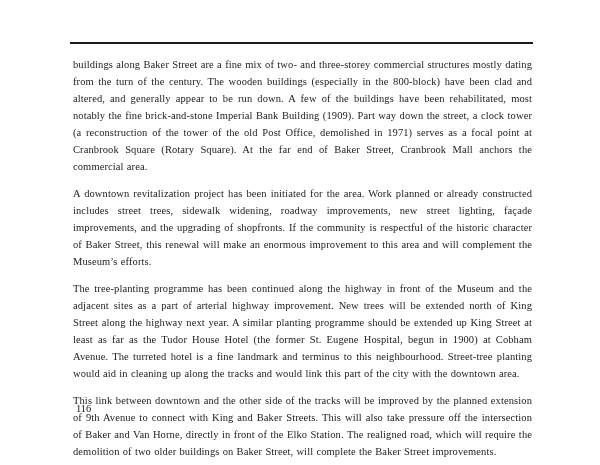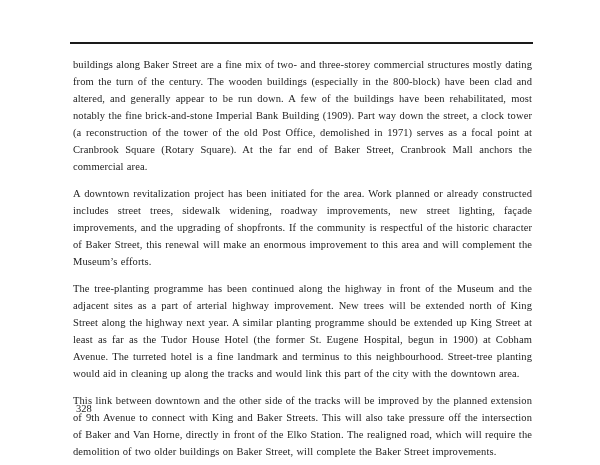--- a/index.html
+++ b/index.html
@@ -53,14 +53,14 @@
 <body>
 
 <div class="page">
   <div class="top-rule"></div>
   <div class="text-block">
     <p>buildings along Baker Street are a fine mix of two- and three-storey commercial structures mostly dating from the turn of the century. The wooden buildings (especially in the 800-block) have been clad and altered, and generally appear to be run down. A few of the buildings have been rehabilitated, most notably the fine brick-and-stone Imperial Bank Building (1909). Part way down the street, a clock tower (a reconstruction of the tower of the old Post Office, demolished in 1971) serves as a focal point at Cranbrook Square (Rotary Square). At the far end of Baker Street, Cranbrook Mall anchors the commercial area.</p>
     <p>A downtown revitalization project has been initiated for the area. Work planned or already constructed includes street trees, sidewalk widening, roadway improvements, new street lighting, façade improvements, and the upgrading of shopfronts. If the community is respectful of the historic character of Baker Street, this renewal will make an enormous improvement to this area and will complement the Museum’s efforts.</p>
     <p>The tree-planting programme has been continued along the highway in front of the Museum and the adjacent sites as a part of arterial highway improvement. New trees will be extended north of King Street along the highway next year. A similar planting programme should be extended up King Street at least as far as the Tudor House Hotel (the former St. Eugene Hospital, begun in 1900) at Cobham Avenue. The turreted hotel is a fine landmark and terminus to this neighbourhood. Street-tree planting would aid in cleaning up along the tracks and would link this part of the city with the downtown area.</p>
     <p>This link between downtown and the other side of the tracks will be improved by the planned extension of 9th Avenue to connect with King and Baker Streets. This will also take pressure off the intersection of Baker and Van Horne, directly in front of the Elko Station. The realigned road, which will require the demolition of two older buildings on Baker Street, will complete the Baker Street improvements.</p>
   </div>
-  <div class="page-number">328</div>
+  <div class="page-number">116</div>
 </div>
 
 </body></html>

